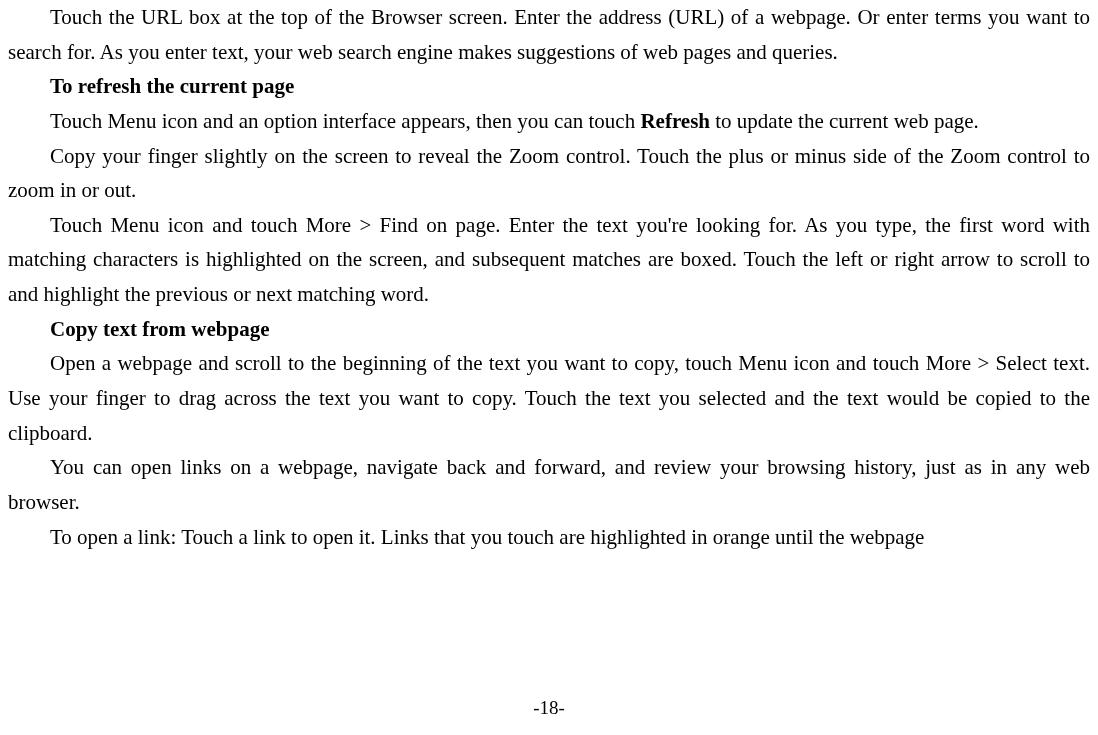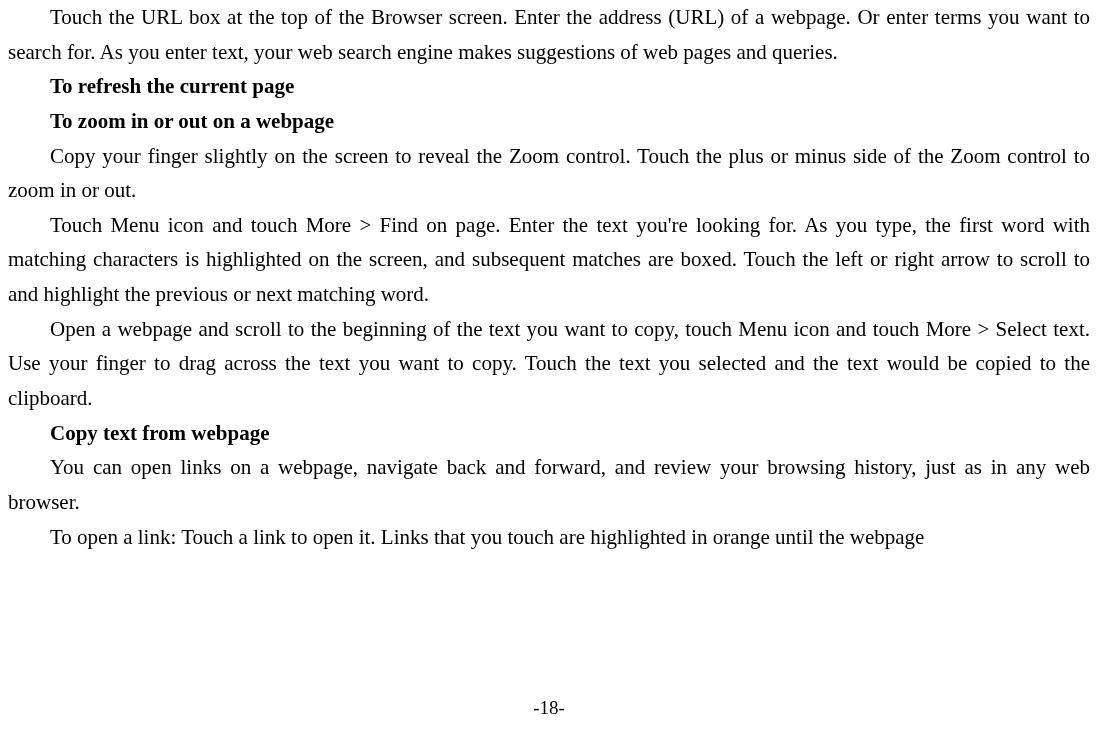--- a/index.html
+++ b/index.html
@@ -36,27 +36,29 @@
       font-size: 19px;
     }
   </style>
 </head>
 <body>
 
 <div class="content">
   <p class="paragraph">Touch the URL box at the top of the Browser screen. Enter the address (URL) of a webpage. Or enter terms you want to search for. As you enter text, your web search engine makes suggestions of web pages and queries.</p>
 
   <p class="paragraph bold">To refresh the current page</p>
+  <p class="paragraph">
+    <span>Touch Menu icon and an option interface appears, then you can touch </span><span class="bold">Refresh</span><span> to update the current web page.</span>
+  </p>
 
-  <p class="paragraph bold">To zoom in or out on a webpage</p>
   <p class="paragraph">Copy your finger slightly on the screen to reveal the Zoom control. Touch the plus or minus side of the Zoom control to zoom in or out.</p>
 
   <p class="paragraph">Touch Menu icon and touch More &gt; Find on page. Enter the text you're looking for. As you type, the first word with matching characters is highlighted on the screen, and subsequent matches are boxed. Touch the left or right arrow to scroll to and highlight the previous or next matching word.</p>
 
+  <p class="paragraph bold">Copy text from webpage</p>
   <p class="paragraph">Open a webpage and scroll to the beginning of the text you want to copy, touch Menu icon and touch More &gt; Select text. Use your finger to drag across the text you want to copy. Touch the text you selected and the text would be copied to the clipboard.</p>
-  <p class="paragraph bold">Copy text from webpage</p>
 
   <p class="paragraph">You can open links on a webpage, navigate back and forward, and review your browsing history, just as in any web browser.</p>
 
   <p class="paragraph">To open a link: Touch a link to open it. Links that you touch are highlighted in orange until the webpage</p>
 </div>
 
 <div class="page-number">-18-</div>
 
 </body></html>

